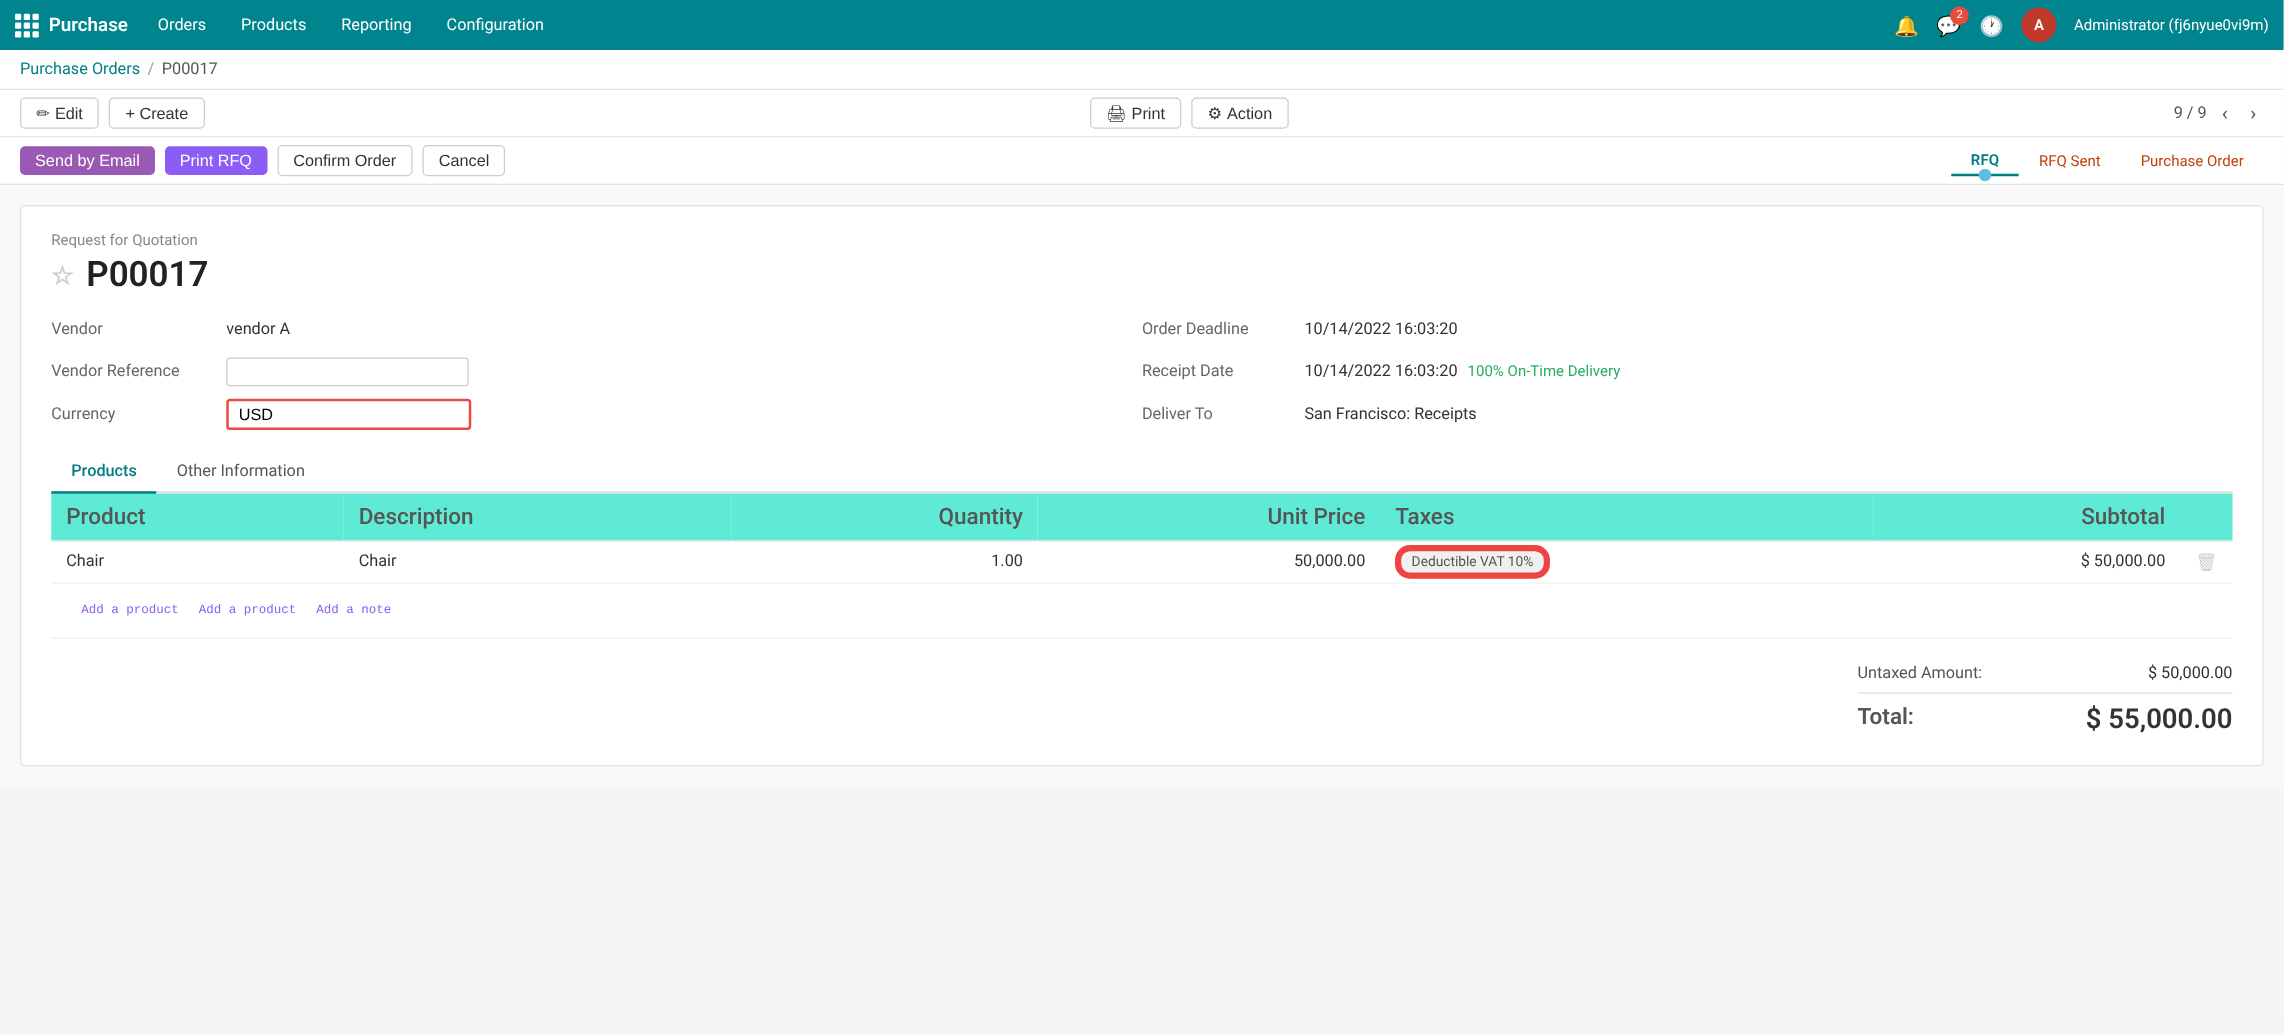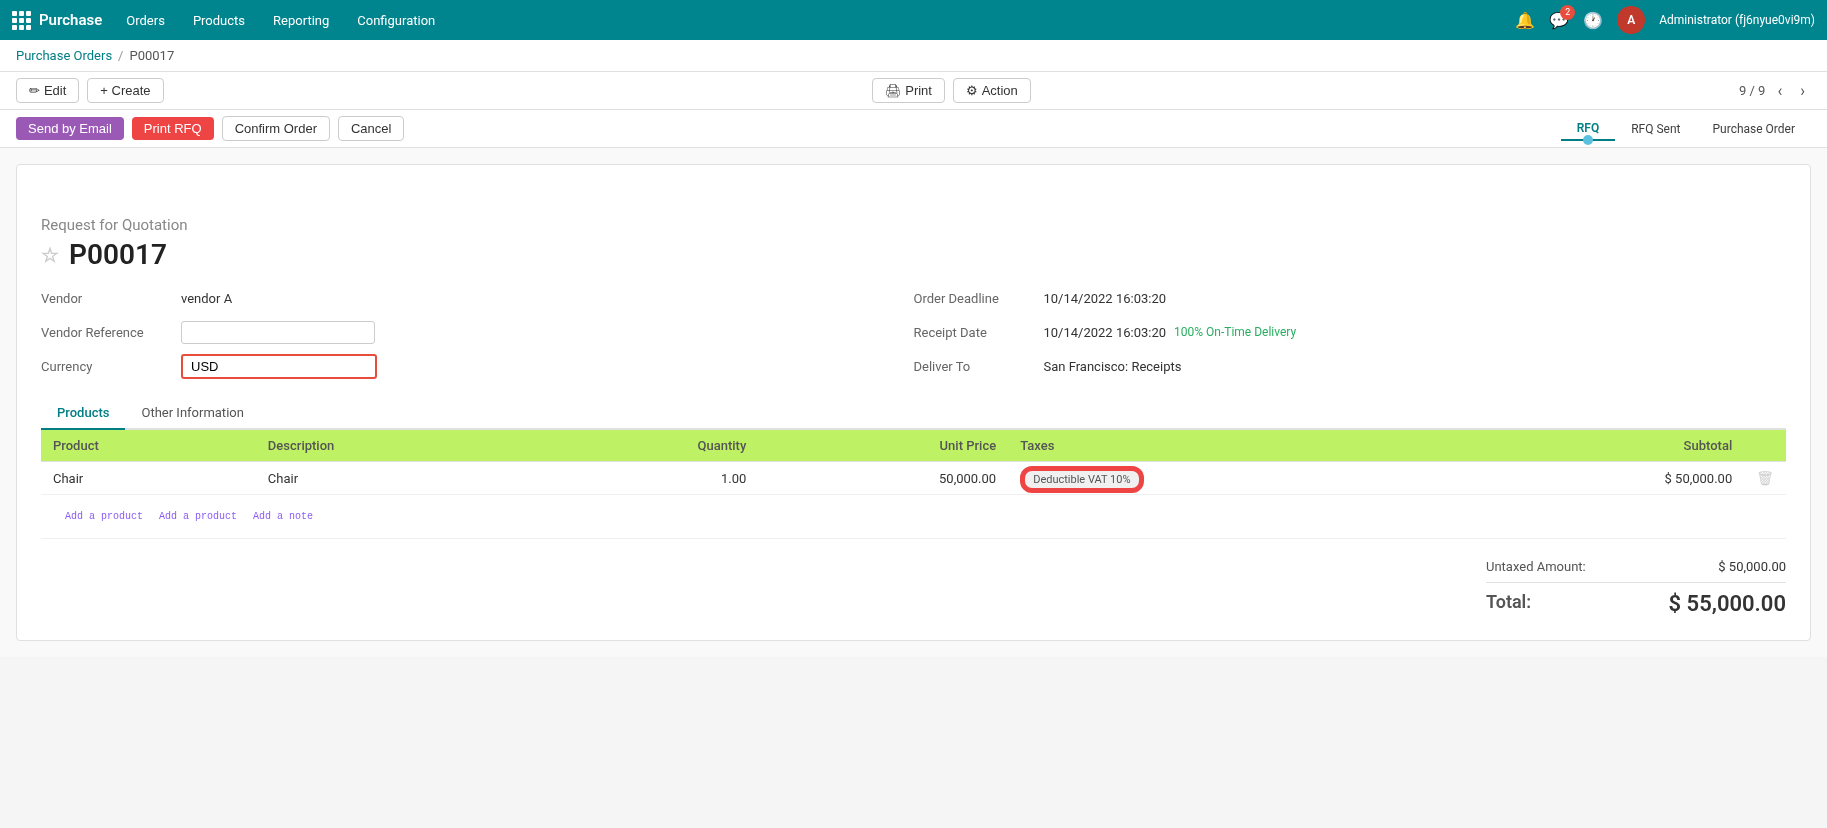--- a/index.html
+++ b/index.html
@@ -160,21 +160,21 @@
       display: flex;
       align-items: center;
       gap: 8px;
     }
     .btn-email {
       background: #9b59b6;
       color: white;
       border: none;
     }
     .btn-rfq {
-      background: #ef4444;
+      background: #8b5cf6;
       color: white;
       border: none;
     }
     .btn-confirm {
       background: #fff;
       border: 1px solid #ccc;
       color: #333;
     }
     .btn-cancel {
       background: #fff;
@@ -183,21 +183,21 @@
     }
     .progress-steps {
       margin-left: auto;
       display: flex;
       align-items: center;
       gap: 0;
     }
     .step {
       padding: 4px 16px;
       font-size: 12px;
-      color: #404040;
+      color: #c2410c;
       position: relative;
     }
     .step.active {
       color: #017e84;
       font-weight: 600;
       border-bottom: 2px solid #017e84;
     }
     .step-dot {
       position: absolute;
       bottom: -6px;
@@ -214,24 +214,23 @@
       padding: 16px;
       background: #f9f9f9;
     }
     .form-card {
       background: #fff;
       border: 1px solid #e0e0e0;
       border-radius: 4px;
       padding: 20px 24px;
     }
     .record-label {
-      font-size: 15px;
+      font-size: 12px;
       color: #888;
       margin-bottom: 4px;
-      margin-top: 31px;
     }
     .record-id {
       font-size: 28px;
       font-weight: 600;
       color: #222;
       margin-bottom: 12px;
       display: flex;
       align-items: center;
       gap: 10px;
     }
@@ -312,27 +311,27 @@
       font-weight: 500;
     }
 
     
     .data-table {
       width: 100%;
       border-collapse: collapse;
       font-size: 13px;
     }
     .data-table th {
-      background: #bef264;
+      background: #5eead4;
       padding: 8px 12px;
       text-align: left;
       font-weight: 500;
       color: #555;
       border-bottom: 1px solid #e0e0e0;
-      font-size: 13px;
+      font-size: 18px;
     }
     .data-table th.right { text-align: right; }
     .data-table td {
       padding: 8px 12px;
       border-bottom: 1px solid #f0f0f0;
       color: #333;
     }
     .data-table td.right { text-align: right; }
     .tax-badge {
       background: #f0f0f0;

